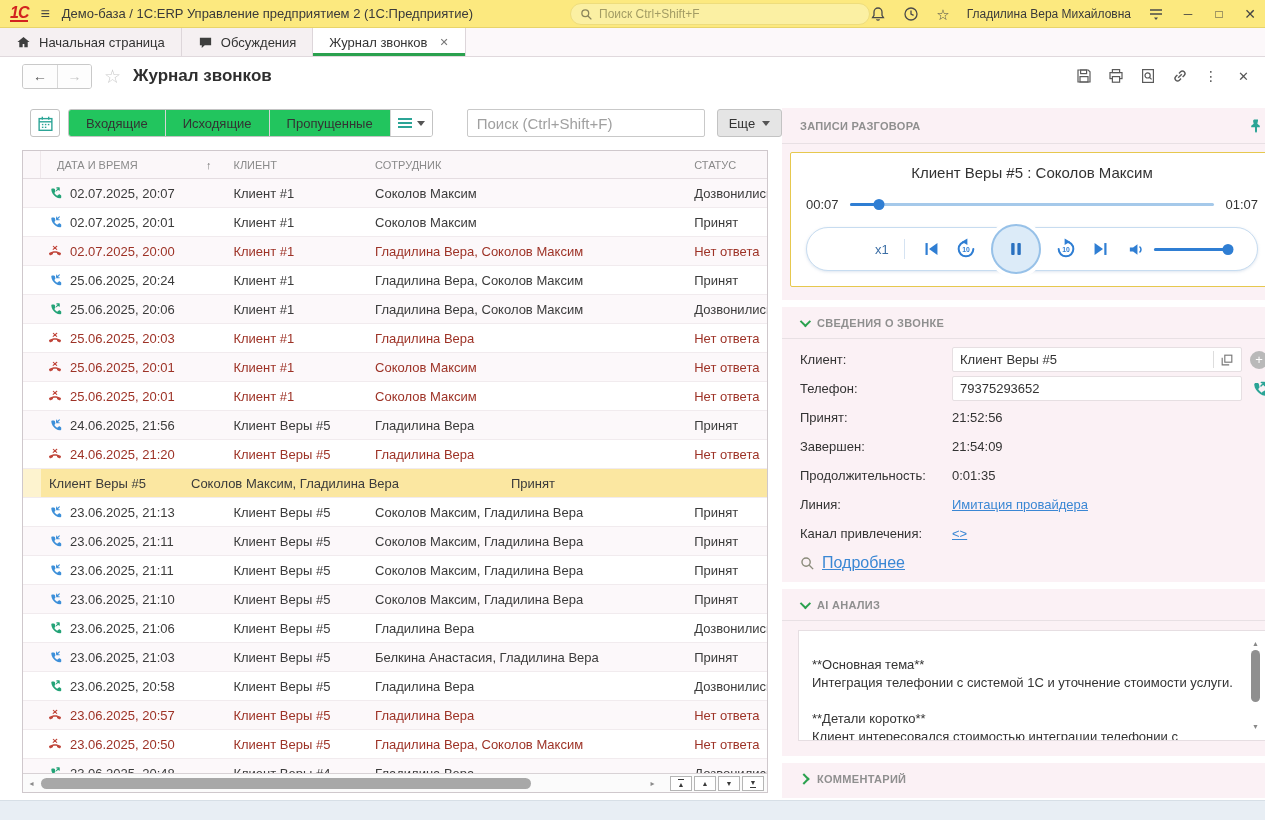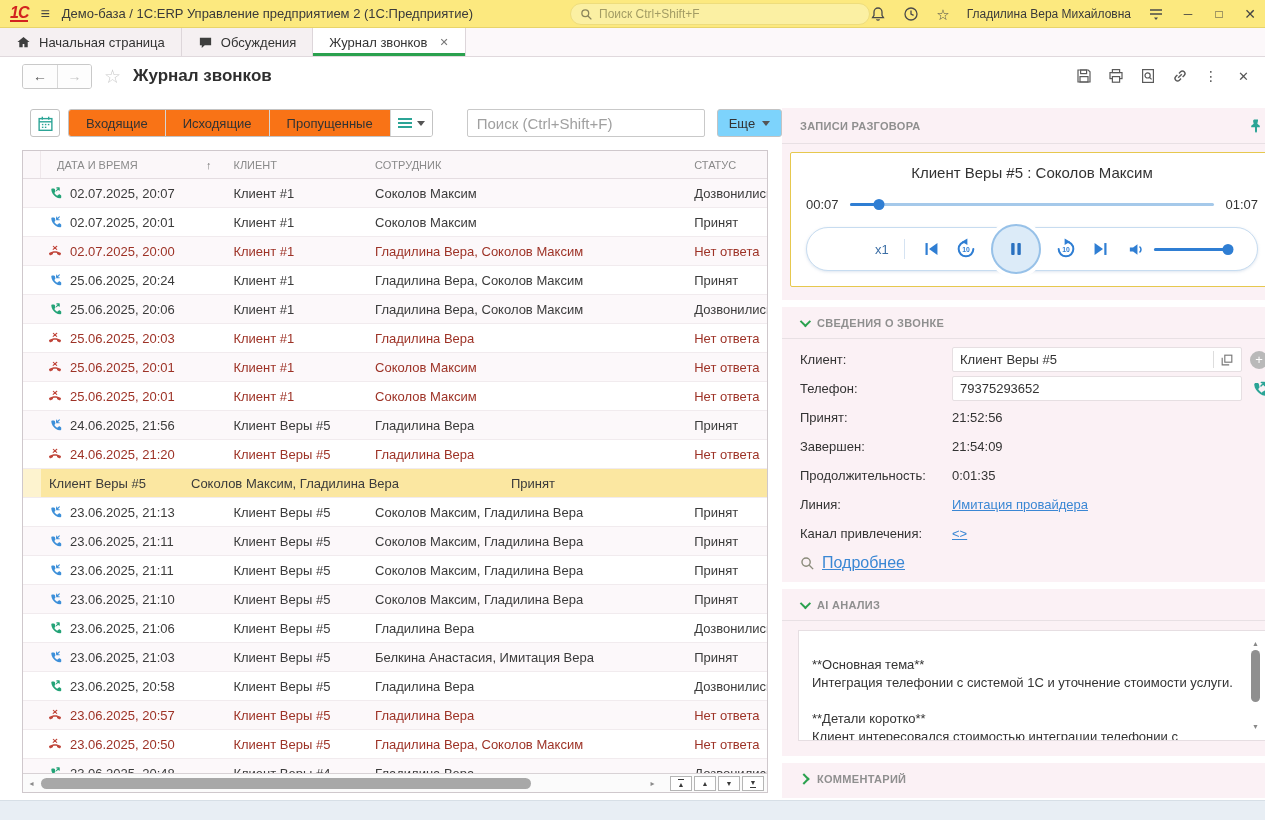--- a/index.html
+++ b/index.html
@@ -52,29 +52,29 @@
   .page-title{margin-left:12px;font-size:17px;font-weight:600;color:#2e2e2e}
   .toolbar-icons{position:absolute;right:16px;display:flex;gap:16px;align-items:center}
   .toolbar-icons .tb-ic{color:#5a5a5a}
   .form-close{font-size:13px;color:#555;margin-left:4px}
 
   
   .left-pane{position:absolute;left:0;top:95px;width:782px;height:705px;background:#fff}
   .filter-row{position:absolute;left:30px;top:14px;display:flex;align-items:center}
   .cal-btn{width:30px;height:28px;border:1px solid #c3c3c3;border-radius:3px;background:#fff}
   .seg{display:flex;border:1px solid #c3c3c3;border-radius:3px;overflow:hidden;margin-left:8px;height:28px}
-  .seg-btn{padding:0 17px;background:#f97316;font-size:13px;color:#333;display:flex;align-items:center}
+  .seg-btn{padding:0 17px;background:#22c55e;font-size:13px;color:#333;display:flex;align-items:center}
   .seg-btn+.seg-btn{border-left:1px solid #d5d5d5}
   .seg-menu{width:42px;border-left:1px solid #d5d5d5;background:#fff;display:flex;align-items:center;justify-content:center;gap:5px}
   .hbars{display:flex;flex-direction:column;gap:2px}
   .hbars i{display:block;width:14px;height:2px;background:var(--accent-teal)}
   .caret{width:0;height:0;border-left:4px solid transparent;border-right:4px solid transparent;border-top:5px solid #555}
   .search-input{width:238px;height:28px;border:1px solid #c9c9c9;border-radius:2px;padding:0 9px;font-size:15px;color:#333;margin-left:34px;outline:none;font-family:inherit}
   .search-input::placeholder{color:#a0a0a0}
-  .more-btn{height:28px;padding:0 11px;border:1px solid #c3c3c3;border-radius:3px;background:#7dd3fc;display:flex;gap:7px;align-items:center;margin-left:12px;font-size:13px;color:#333}
+  .more-btn{height:28px;padding:0 11px;border:1px solid #c3c3c3;border-radius:3px;background:#e5e5e5;display:flex;gap:7px;align-items:center;margin-left:12px;font-size:13px;color:#333}
   .help-btn{width:28px;height:28px;border:1px solid #c3c3c3;border-radius:3px;background:#fff;margin-left:9px}
   .help-circle{width:19px;height:19px;border-radius:50%;background:#3ba458;color:#fff;font-size:13px;font-weight:bold;display:flex;align-items:center;justify-content:center}
 
   
   .table-frame{position:absolute;left:22px;top:55px;width:746px;height:643px;border:1px solid #cfc8cc;display:flex;flex-direction:column;background:#fff}
   .thead{height:28px;flex:none;display:flex;align-items:center;background:#fbf7f9;border-bottom:1px solid #e4dde1;color:#8a8a8a;font-size:11px}
   .th{white-space:nowrap;overflow:hidden}
   .th-sel{width:18px;height:100%;border-right:1px solid #eee7ea}
   .th-date{width:185px;display:flex;align-items:center;padding-left:16px}
   .th-date .sort{margin-left:auto;margin-right:14px;color:#777;font-size:11px}
@@ -539,21 +539,21 @@
           <div class="tcell c-date">
             <span class="picon in">
               <svg viewBox="0 0 20 20" fill="currentColor">
                 <path d="M15.6 12.6c-.6-.1-1.2.1-1.6.5l-1 1c-1.6-1-3-2.3-4-4l1-1c.4-.4.6-1 .5-1.6L9.9 4.7c-.2-.8-.9-1.3-1.7-1.3H6.4c-1 0-1.8.8-1.7 1.8.2 2 .9 4 2 5.7 1.2 1.9 2.8 3.5 4.7 4.7 1.7 1.1 3.7 1.8 5.7 2 1 .1 1.8-.7 1.8-1.7v-1.8c0-.8-.5-1.5-1.3-1.7l-2-.8z"></path>
                 <path d="M16.2 2.6 12.4 6.4M12.4 3.1v3.6H16" fill="none" stroke="currentColor" stroke-width="1.6" stroke-linecap="round" stroke-linejoin="round"></path>
               </svg>
             </span>
             <span>23.06.2025, 21:03</span>
           </div>
           <div class="tcell c-client">Клиент Веры #5</div>
-          <div class="tcell c-emp">Белкина Анастасия, Имитация Вера</div>
+          <div class="tcell c-emp">Белкина Анастасия, Гладилина Вера</div>
           <div class="tcell c-status">Принят</div>
         </div>
         <div class="trow">
           <div class="tcell c-sel"></div>
           <div class="tcell c-date">
             <span class="picon out">
               <svg viewBox="0 0 20 20" fill="currentColor">
                 <path d="M15.6 12.6c-.6-.1-1.2.1-1.6.5l-1 1c-1.6-1-3-2.3-4-4l1-1c.4-.4.6-1 .5-1.6L9.9 4.7c-.2-.8-.9-1.3-1.7-1.3H6.4c-1 0-1.8.8-1.7 1.8.2 2 .9 4 2 5.7 1.2 1.9 2.8 3.5 4.7 4.7 1.7 1.1 3.7 1.8 5.7 2 1 .1 1.8-.7 1.8-1.7v-1.8c0-.8-.5-1.5-1.3-1.7l-2-.8z"></path>
                 <path d="M12.2 6.6 16 2.8M16 6.1V2.7h-3.4" fill="none" stroke="currentColor" stroke-width="1.6" stroke-linecap="round" stroke-linejoin="round"></path>
               </svg>

